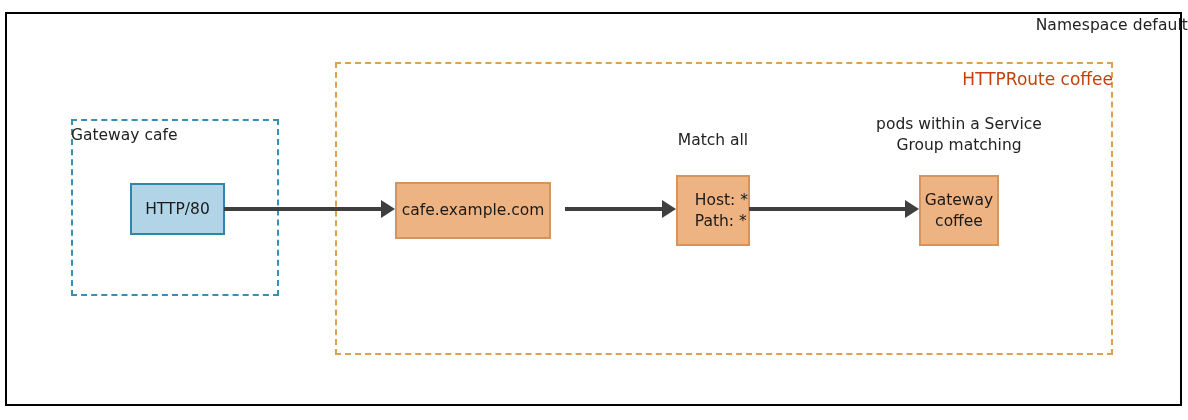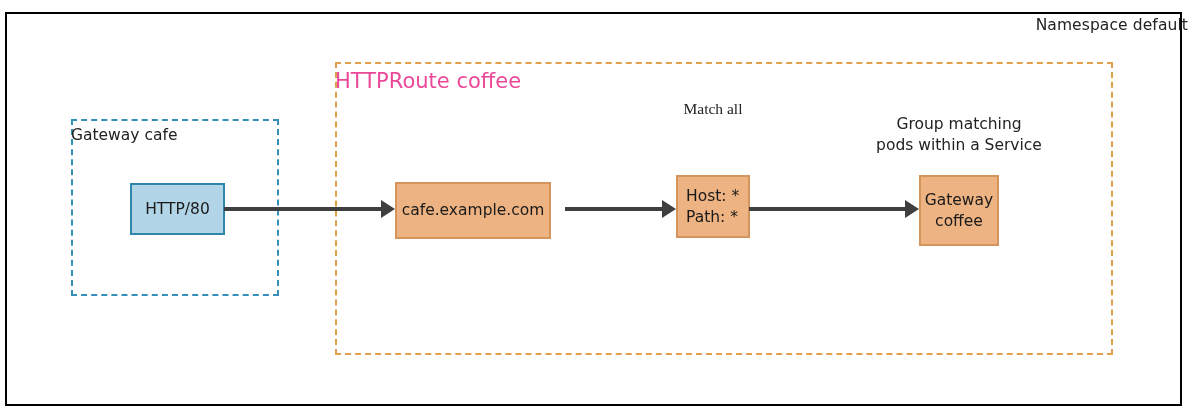--- a/index.html
+++ b/index.html
@@ -49,23 +49,23 @@
     height: 293px;
     border: 2px dashed #e2a04d;
     box-sizing: border-box;
     background: transparent;
   }
   .route-label {
     position: absolute;
     left: 335px;
     top: 69px;
     width: 778px;
-    text-align: left;
-    font-size: 21px;
-    color: #ec4899;
+    text-align: right;
+    font-size: 17px;
+    color: #c2410c;
   }
 
   
   .gw-frame {
     position: absolute;
     left: 71px;
     top: 119px;
     width: 208px;
     height: 177px;
     border: 2px dashed #3490b8;
@@ -107,24 +107,24 @@
     top: 182px;
     width: 156px;
     height: 57px;
     background: #eeb382;
     border: 2px solid #d4945c;
   }
   .node-match {
     left: 676px;
     top: 175px;
     width: 74px;
-    height: 63px;
+    height: 71px;
     background: #eeb382;
     border: 2px solid #d4945c;
-    justify-content: flex-start;
+    justify-content: flex-end;
     text-align: left;
     padding-left: 8px;
   }
   .node-service {
     left: 919px;
     top: 175px;
     width: 80px;
     height: 71px;
     background: #eeb382;
     border: 2px solid #d4945c;
@@ -133,23 +133,22 @@
   
   .caption {
     position: absolute;
     text-align: center;
     font-size: 15.5px;
     color: #222222;
     line-height: 1.35;
   }
   .caption-match {
     left: 638px;
-    top: 99px;
+    top: 130px;
     width: 150px;
-    font-family: Liberation Serif, serif;
   }
   .caption-service {
     left: 849px;
     top: 114px;
     width: 220px;
   }
 
   
   .arrow {
     position: absolute;
@@ -205,22 +204,22 @@
   <div class="node node-match">
     <div>
       <div>Host: *</div>
       <div>Path: *</div>
     </div>
   </div>
 
   <div class="arrow arrow-3"></div>
 
   <div class="caption caption-service">
+    <div>pods within a Service</div>
     <div>Group matching</div>
-    <div>pods within a Service</div>
   </div>
 
   <div class="node node-service">
     <div>
       <div>Gateway</div>
       <div>coffee</div>
     </div>
   </div>
 
 </div>

